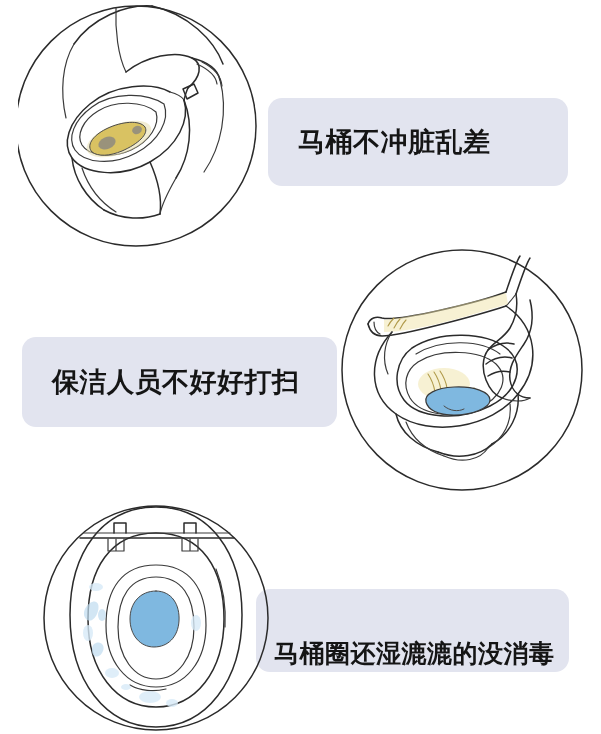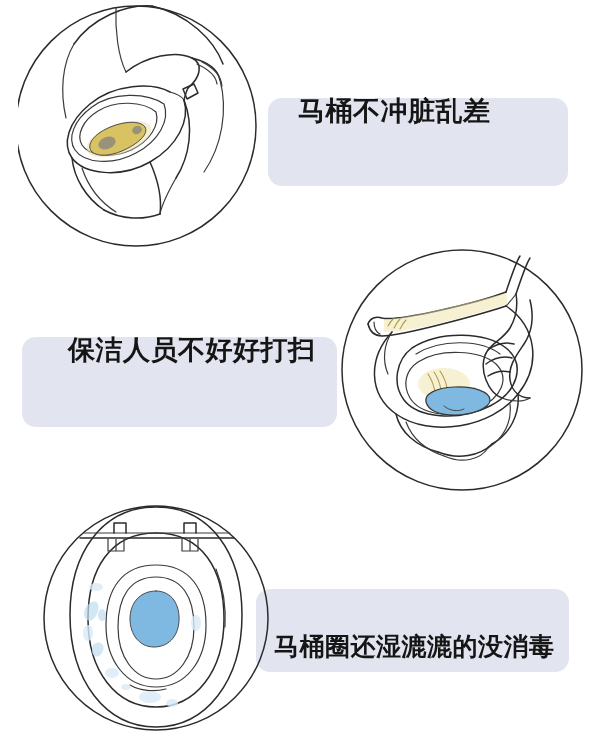--- a/index.html
+++ b/index.html
@@ -15,35 +15,35 @@
     overflow: hidden;
     font-family: "Liberation Sans", "DejaVu Sans", sans-serif;
   }
 
   
   .caption {
     position: absolute;
     background: #e2e4ef;
     border-radius: 14px;
     display: flex;
-    align-items: flex-start;
+    align-items: center;
     box-sizing: border-box;
     z-index: 1;
   }
   .caption-text {
     font-size: 27px;
     font-weight: 700;
     color: #151515;
     letter-spacing: 0.5px;
     white-space: nowrap;
     line-height: 1;
   }
 
   .caption-1 { left: 268px; top: 98px;  width: 300px; height: 88px; padding-left: 30px; }
-  .caption-2 { left: 22px;  top: 337px; width: 315px; height: 90px; padding-left: 46px; }
+  .caption-2 { left: 22px;  top: 337px; width: 315px; height: 90px; padding-left: 30px; }
   .caption-3 { left: 256px; top: 589px; width: 313px; height: 83px; padding-left: 18px; }
   .caption-3 .caption-text { font-size: 25px; margin-top: 45px; }
 
   
   .illus {
     position: absolute;
     z-index: 2;
   }
   .illus svg { display: block; }
 

